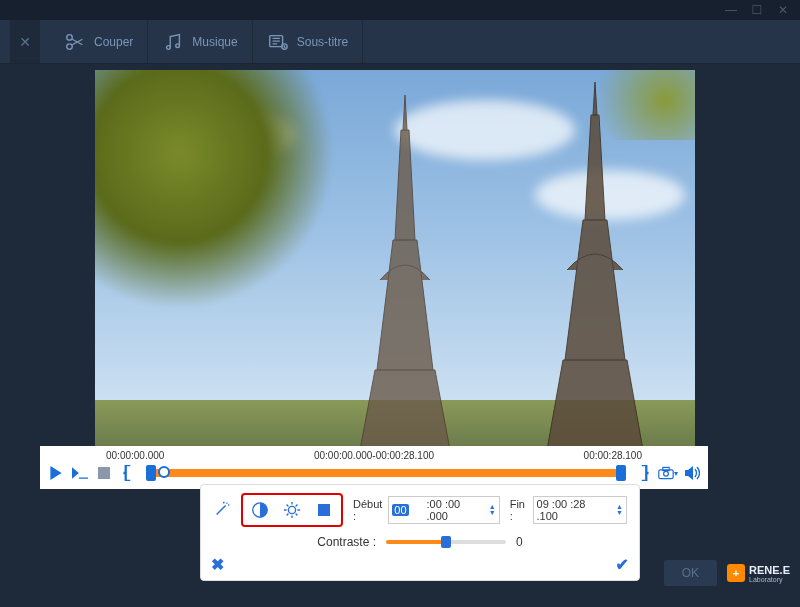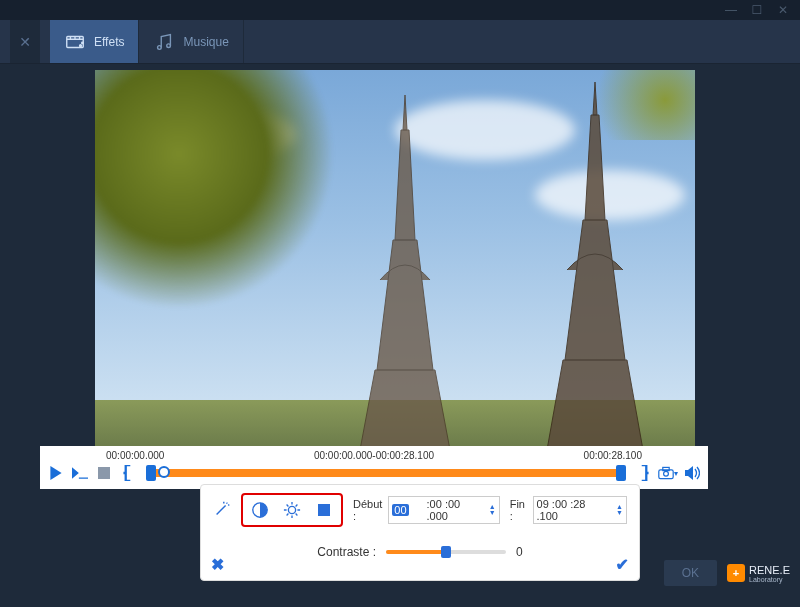--- a/index.html
+++ b/index.html
@@ -167,21 +167,21 @@
   .time-field .hl { background: #2a6ed8; color: #fff; padding: 0 2px; border-radius: 2px; }
   .time-box {
     border: 1px solid #ccc;
     padding: 1px 3px;
     display: inline-flex;
     align-items: center;
     gap: 18px;
   }
   .spinner { display:inline-flex; flex-direction: column; font-size: 7px; color:#2a6ed8; line-height: 6px; cursor: pointer;}
   .ep-row2 {
-    margin-top: 18px;
+    margin-top: 8px;
     display: flex;
     align-items: center;
     justify-content: center;
     gap: 10px;
     color: #333;
     font-size: 12px;
   }
   .slider {
     width: 120px; height: 4px;
     background: #ddd;
@@ -239,36 +239,44 @@
 <body>
 
 <div class="titlebar">
   <span class="win-btn">—</span>
   <span class="win-btn">☐</span>
   <span class="win-btn">✕</span>
 </div>
 
 <div class="toolbar">
   <div class="close-x">✕</div>
-  <div class="tab active">
+  <div class="tab">
     <svg viewBox="0 0 24 24" fill="none" stroke="currentColor" stroke-width="1.5">
-        <rect x="3" y="6" width="18" height="12" rx="1"></rect>
-        <path d="M3 9h18M7 6v3M12 6v3M17 6v3"></path>
-        <circle cx="18" cy="16" r="1" fill="currentColor"></circle>
-        <circle cx="20" cy="13" r="0.7" fill="currentColor"></circle>
+        <circle cx="6" cy="7" r="3"></circle>
+        <circle cx="6" cy="17" r="3"></circle>
+        <path d="M9 9l11 6M9 15l11-6"></path>
       </svg>
-    <span>Effets</span>
+    <span>Couper</span>
   </div>
   <div class="tab">
     <svg viewBox="0 0 24 24" fill="none" stroke="currentColor" stroke-width="1.5">
         <path d="M9 18V6l10-2v12"></path>
         <circle cx="7" cy="18" r="2"></circle>
         <circle cx="17" cy="16" r="2"></circle>
       </svg>
     <span>Musique</span>
+  </div>
+  <div class="tab">
+    <svg viewBox="0 0 24 24" fill="none" stroke="currentColor" stroke-width="1.5">
+        <rect x="3" y="5" width="14" height="12" rx="1"></rect>
+        <path d="M6 8h8M6 11h8M6 14h5"></path>
+        <circle cx="19" cy="17" r="3"></circle>
+        <path d="M19 15.5v2l1 1"></path>
+      </svg>
+    <span>Sous-titre</span>
   </div>
 </div>
 
 <div class="preview">
   <div class="cloud" style="left:60px;top:40px;width:140px;height:50px"></div>
   <div class="cloud" style="left:300px;top:30px;width:180px;height:60px"></div>
   <div class="cloud" style="left:440px;top:100px;width:150px;height:50px"></div>
   <div class="ground"></div>
   <svg class="tower1" viewBox="0 0 100 360">
     <path d="M50 5 L48 40 L52 40 Z M46 40 L54 40 L60 150 L40 150 Z M38 150 L62 150 L78 280 L22 280 Z M20 280 L80 280 L95 360 L5 360 Z M25 190 Q50 160 75 190" fill="#6a5a4a" stroke="#4a3a2a" stroke-width="1" opacity="0.8"></path>
@@ -392,17 +400,17 @@
     <span>✖</span>
     <span>✔</span>
   </div>
 </div>
 
 <div class="footer">
   <div class="ok-btn">OK</div>
   <div class="logo">
     <span class="logo-plus">+</span>
     <span>
-      <span style="font-weight:normal">RENE.E</span>
+      <span style="font-weight:bold">RENE.E</span>
       <span class="logo-sub">Laboratory</span>
     </span>
   </div>
 </div>
 
 </body></html>

